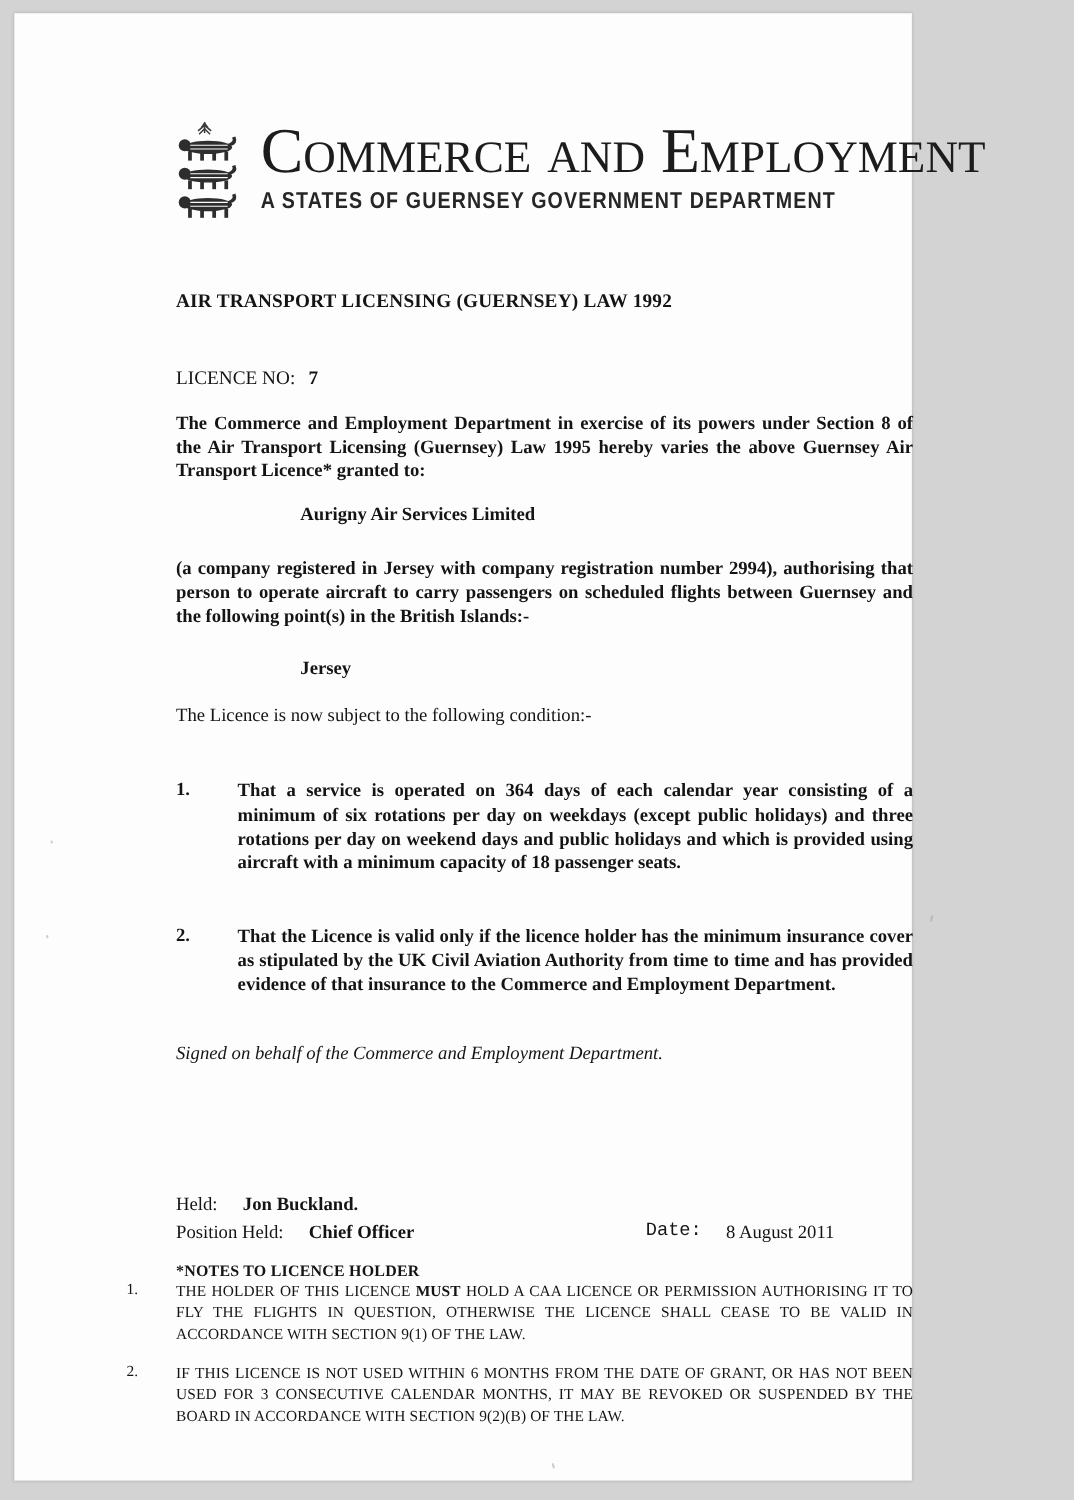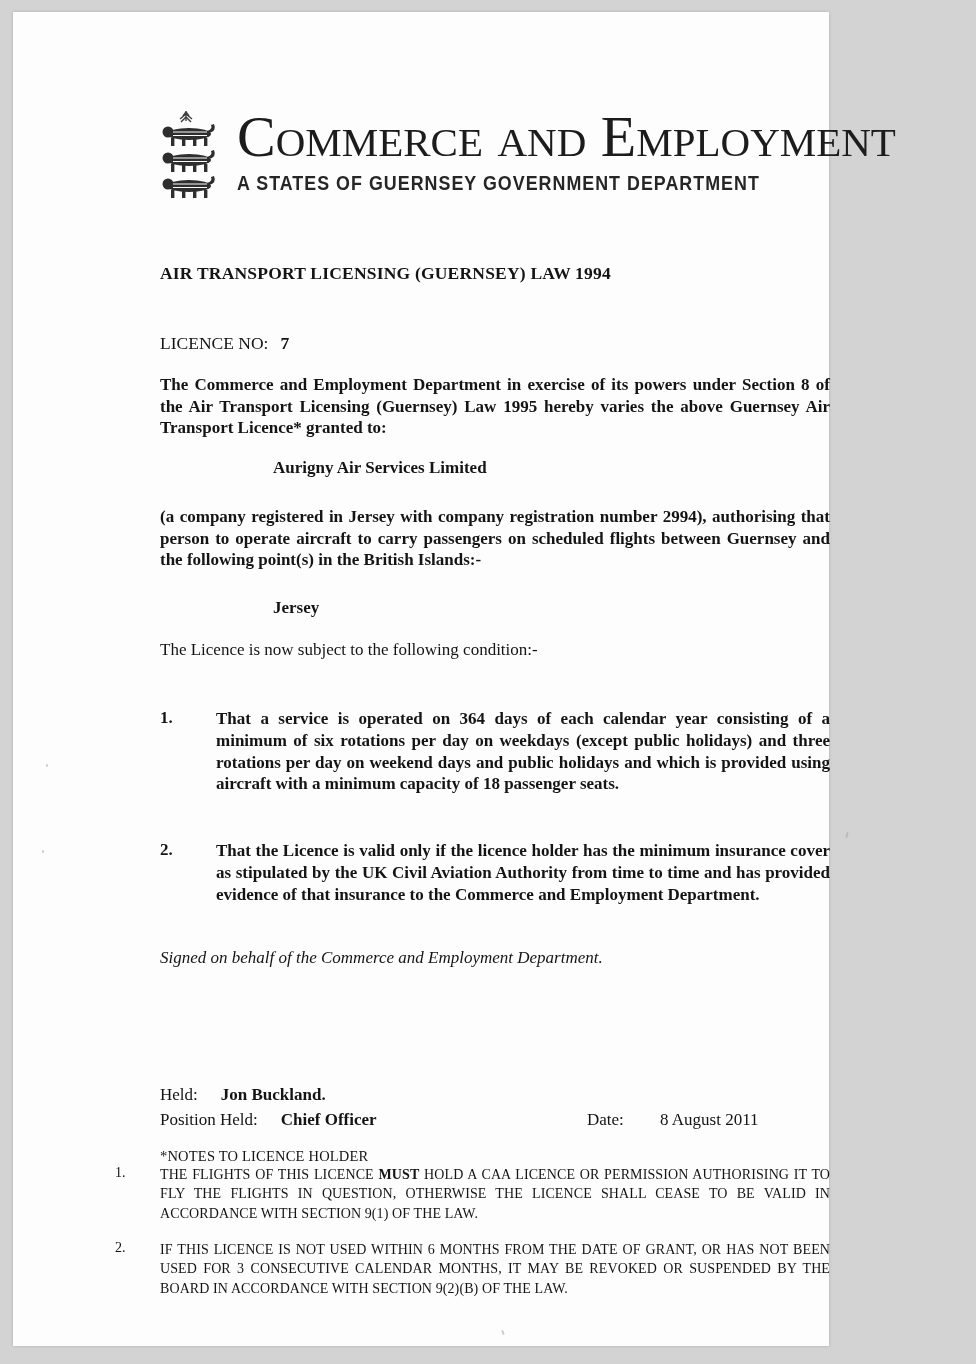--- a/index.html
+++ b/index.html
@@ -57,23 +57,23 @@
   }
   .cond1 { top:696px; }
   .cond2 { top:828px; }
 
   .signed { top:936px; font-size:17px;font-style:italic; }
 
   .sigblock { top:1073px; font-size:17px; }
   .sigline { position:relative; line-height:20px; margin-bottom:5px; }
   .sigline .lbl { }
   .sigline .v { margin-left:23px;font-weight:bold; }
-  .date-lbl { position:absolute; left:427px; }
+  .date-lbl { position:absolute; left:427px;font-family:Liberation Mono, monospace; }
   .date-val { position:absolute; left:500px; }
-  .notes-header { font-weight:normal; font-size:14.5px; letter-spacing:0.2px; margin-top:18px; }
+  .notes-header { font-weight:bold; font-size:14.5px; letter-spacing:0.2px; margin-top:18px; }
 
   .note { position:absolute; left:102px; width:716px; }
   .note .num { position:absolute; left:0; top:0; font-size:14px; }
   .note .ntext {
     margin-left:45px; width:670px;
     font-size:14px; line-height:19.4px; text-align:justify;
     letter-spacing:0.1px;
   }
   .note1 { top:1153px; }
   .note2 { top:1228px; }
@@ -141,21 +141,21 @@
           </g>
         </g>
       </svg>
     </div>
     <div class="lh-text">
       <div class="dept-title">Commerce and Employment</div>
       <div class="dept-subtitle">A STATES OF GUERNSEY GOVERNMENT DEPARTMENT</div>
     </div>
   </div>
 
-  <div class="blk doc-title">AIR TRANSPORT LICENSING (GUERNSEY) LAW 1994</div>
+  <div class="blk doc-title">AIR TRANSPORT LICENSING (GUERNSEY) LAW 1992</div>
 
   <div class="blk licence-no">
     <span>LICENCE NO:</span><span class="val">7</span>
   </div>
 
   <div class="blk para p1">The Commerce and Employment Department in exercise of its powers under Section 8 of the Air Transport Licensing (Guernsey) Law 1995 hereby varies the above Guernsey Air Transport Licence* granted to:</div>
 
   <div class="blk grantee">Aurigny Air Services Limited</div>
 
   <div class="blk para p2">(a company registered in Jersey with company registration number 2994), authorising that person to operate aircraft to carry passengers on scheduled flights between Guernsey and the following point(s) in the British Islands:-</div>
@@ -183,21 +183,21 @@
     <div class="sigline">
       <span class="lbl">Position Held:</span><span class="v">Chief Officer</span>
       <span class="date-lbl">Date:</span>
       <span class="date-val">8 August 2011</span>
     </div>
     <div class="notes-header">*NOTES TO LICENCE HOLDER</div>
   </div>
 
   <div class="note note1">
     <span class="num">1.</span>
-    <div class="ntext"><span>THE FLIGHTS OF THIS LICENCE </span><b>MUST</b><span> HOLD A CAA LICENCE OR PERMISSION AUTHORISING IT TO FLY THE FLIGHTS IN QUESTION, OTHERWISE THE LICENCE SHALL CEASE TO BE VALID IN ACCORDANCE WITH SECTION 9(1) OF THE LAW.</span></div>
+    <div class="ntext"><span>THE HOLDER OF THIS LICENCE </span><b>MUST</b><span> HOLD A CAA LICENCE OR PERMISSION AUTHORISING IT TO FLY THE FLIGHTS IN QUESTION, OTHERWISE THE LICENCE SHALL CEASE TO BE VALID IN ACCORDANCE WITH SECTION 9(1) OF THE LAW.</span></div>
   </div>
 
   <div class="note note2">
     <span class="num">2.</span>
     <div class="ntext">IF THIS LICENCE IS NOT USED WITHIN 6 MONTHS FROM THE DATE OF GRANT, OR HAS NOT BEEN USED FOR 3 CONSECUTIVE CALENDAR MONTHS, IT MAY BE REVOKED OR SUSPENDED BY THE BOARD IN ACCORDANCE WITH SECTION 9(2)(B) OF THE LAW.</div>
   </div>
 
   <span class="speck speck1"></span>
   <span class="speck speck2"></span>
   <span class="speck speck3"></span>

